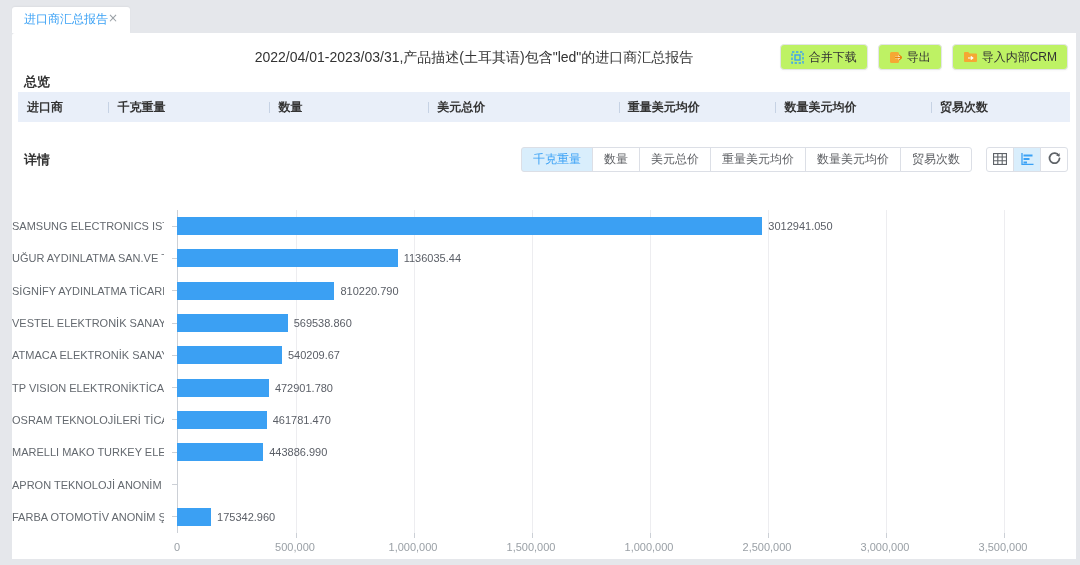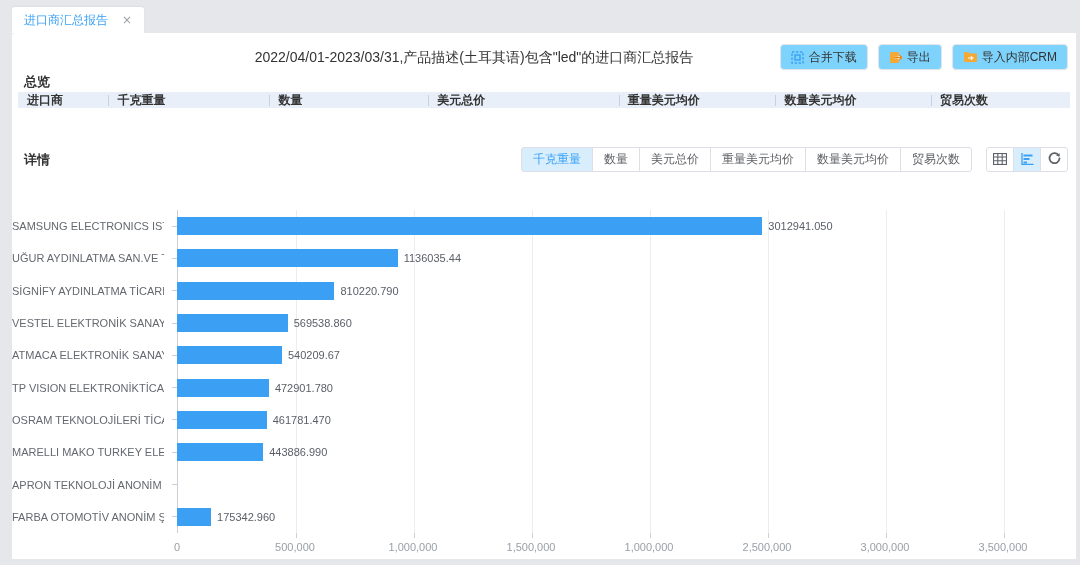--- a/index.html
+++ b/index.html
@@ -1,37 +1,37 @@
 <!DOCTYPE html>
 <html><head>
 <meta charset="utf-8">
 <style>
   * { margin:0; padding:0; box-sizing:border-box; }
   body { width:1080px; height:565px; background:#e5e7eb; font-family:"Liberation Sans","DejaVu Sans",sans-serif; overflow:hidden; }
   .page { position:relative; width:1080px; height:565px; }
 
   
   .tabbar { position:absolute; top:0; left:0; right:0; height:33px; background:#e5e7eb; display:flex; align-items:flex-end; padding-left:12px; }
-  .tab { background:#fff; height:26px; border-radius:3px 3px 0 0; display:flex; align-items:center; gap:14px; padding:12px 12px; font-size:12px; color:#3aa1f5; box-shadow:0 -1px 2px rgba(0,0,0,.04); }
+  .tab { background:#fff; height:26px; border-radius:3px 3px 0 0; display:flex; align-items:flex-start; padding:4px 12px; font-size:12px; color:#3aa1f5; box-shadow:0 -1px 2px rgba(0,0,0,.04); }
   .tab-close { color:#9aa0a6; font-size:12px; cursor:pointer; font-family:"DejaVu Sans",sans-serif; }
 
   
   .content { position:absolute; top:33px; left:12px; right:4px; bottom:6px; background:#fff; border-radius:3px 0 0 0; }
 
   .report-title { position:absolute; top:16px; left:120px; right:260px; text-align:center; font-size:14px; color:#333; white-space:nowrap; }
 
   .header-actions { position:absolute; top:11px; right:8px; display:flex; gap:10px; }
-  .hbtn { display:flex; align-items:center; gap:5px; height:26px; padding:0 10px; background:#7dd3fc; border:1px solid #e3e5e8; border-radius:4px; font-size:12px; color:#333; cursor:pointer; box-shadow:0 1px 2px rgba(0,0,0,.03); }
+  .hbtn { display:flex; align-items:center; gap:5px; height:26px; padding:0 10px; background:#bef264; border:1px solid #e3e5e8; border-radius:4px; font-size:12px; color:#333; cursor:pointer; box-shadow:0 1px 2px rgba(0,0,0,.03); }
   .hbtn svg { display:block; }
 
   .section-label { position:absolute; left:12px; font-size:13px; font-weight:600; color:#333; }
 
   
   .ovtable { position:absolute; top:59px; left:6px; right:6px; }
-  .ov-head { display:flex; background:#e9eff9; height:16px; align-items:center; }
+  .ov-head { display:flex; background:#e9eff9; height:30px; align-items:center; }
   .ov-head .cell { font-size:12px; font-weight:600; color:#333; padding-left:9px; position:relative; }
   .ov-head .cell + .cell::before { content:""; position:absolute; left:0; top:3px; bottom:3px; width:1px; background:#c6d2e4; }
   .ov-row { display:flex; height:26px; align-items:center; border-bottom:1px solid #eceef1; }
   .ov-row .cell { font-size:12px; color:#333; padding-left:9px; }
   .cell.c0{width:8.6%;} .cell.c1{width:15.3%;} .cell.c2{width:15.1%;} .cell.c3{width:18.1%;} .cell.c4{width:14.9%;} .cell.c5{width:14.8%;} .cell.c6{width:13.2%;}
 
   
   .details-bar { position:absolute; top:114px; left:12px; right:8px; display:flex; align-items:center; justify-content:space-between; }
   .controls { display:flex; align-items:center; gap:14px; }
   .seg-group { display:flex; }

